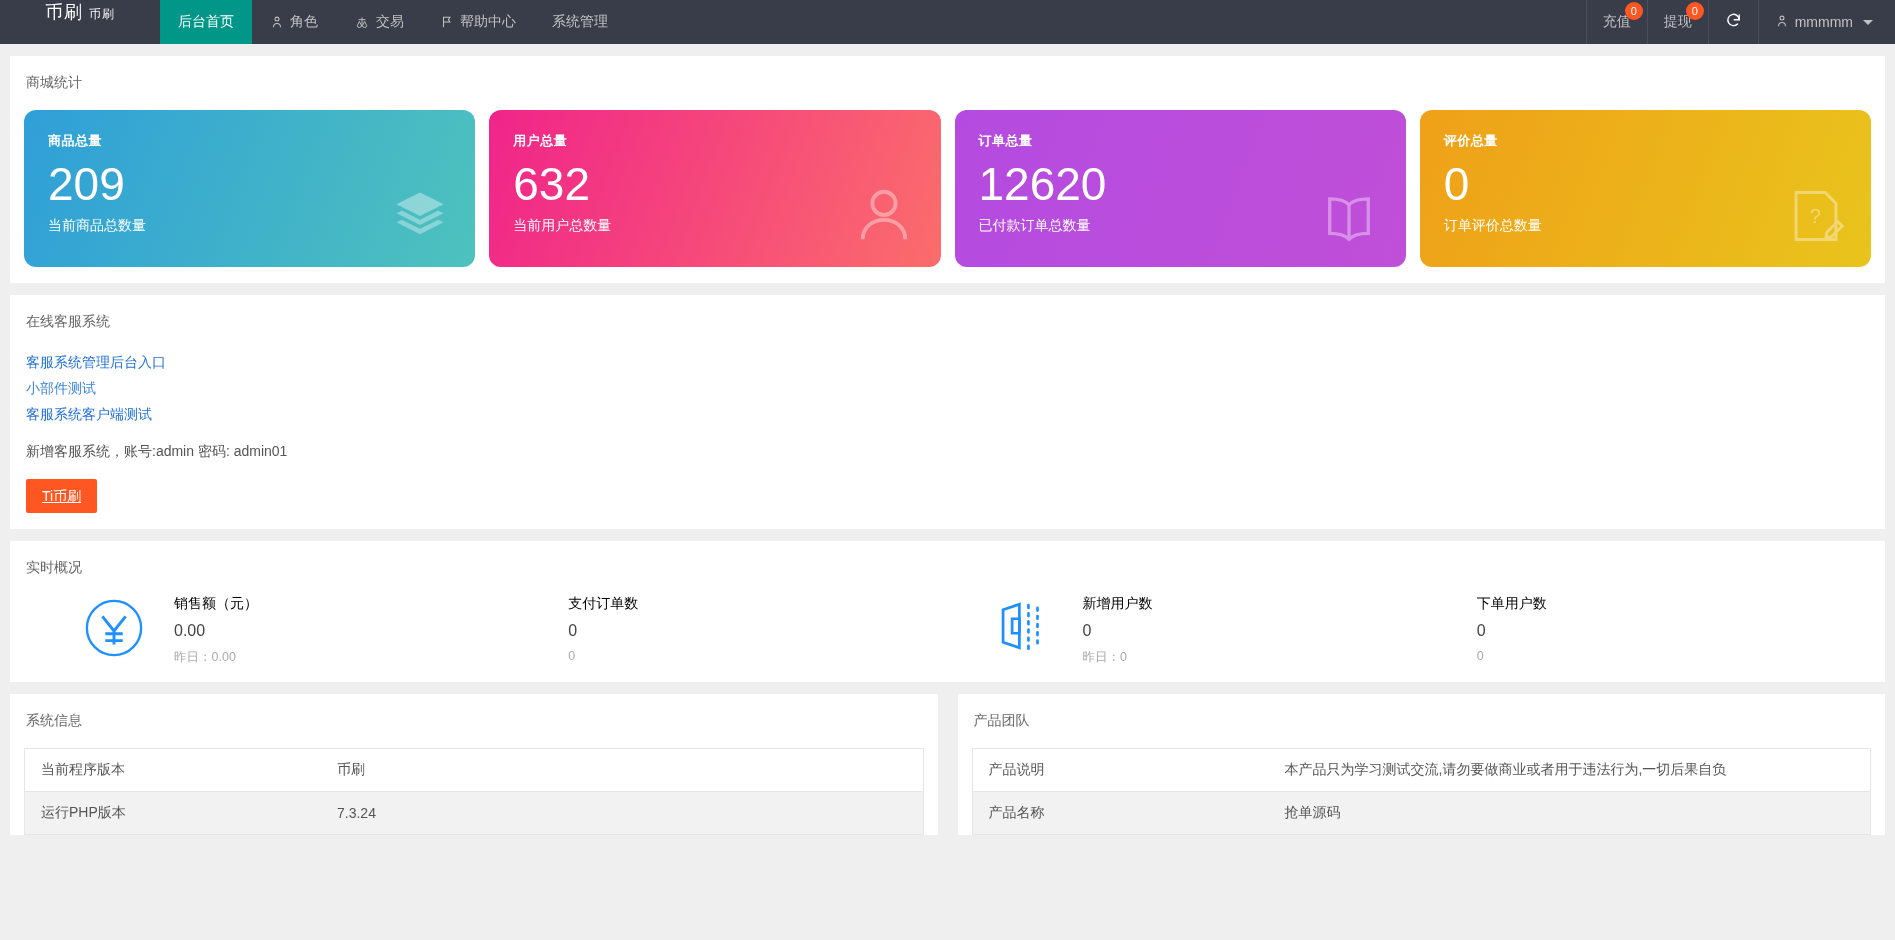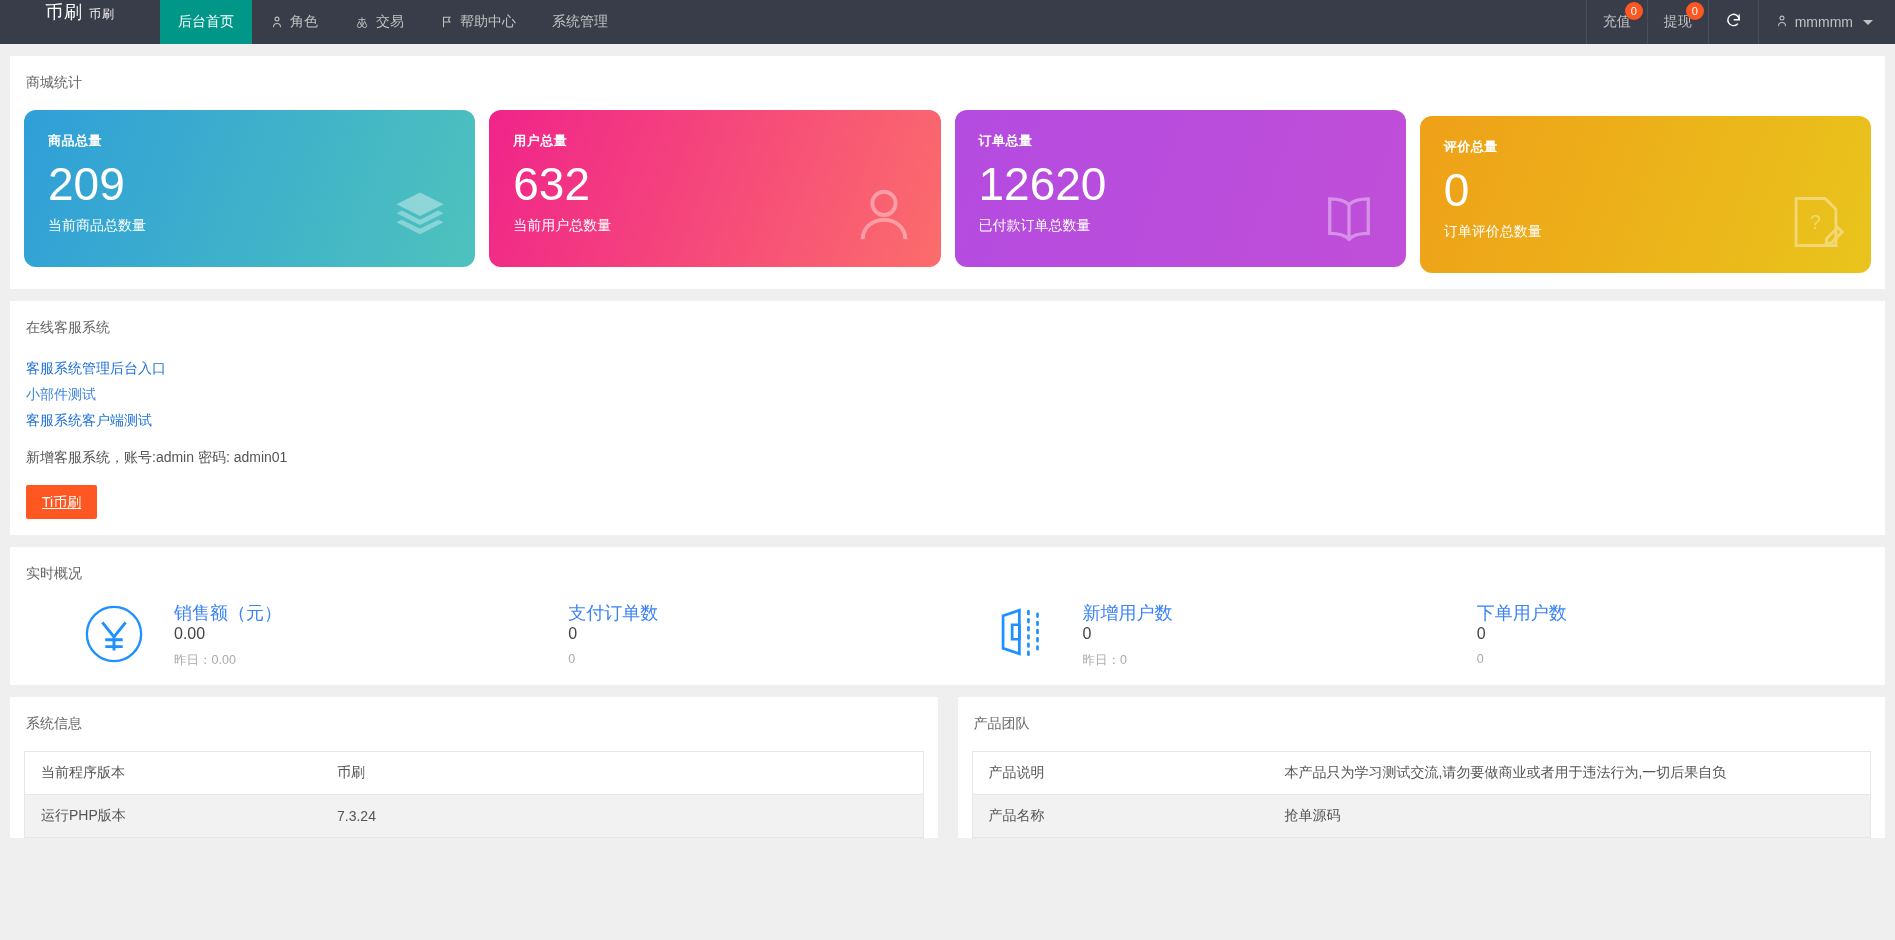--- a/index.html
+++ b/index.html
@@ -124,21 +124,21 @@
   .card .card-ico {
     position: absolute;
     right: 26px;
     bottom: 22px;
     opacity: .38;
   }
   .card .card-ico svg { display: block; }
   .c-blue   { background: linear-gradient(110deg, #2f9fd8 0%, #4ec2bd 100%); }
   .c-pink   { background: linear-gradient(110deg, #f0248a 0%, #fb6d6b 100%); }
   .c-purple { background: linear-gradient(110deg, #b44be0 0%, #c04fd8 100%); }
-  .c-orange { background: linear-gradient(110deg, #efa018 0%, #e9c41c 100%); margin-top: 6px; }
+  .c-orange { background: linear-gradient(110deg, #efa018 0%, #e9c41c 100%); }
 
   
   .link-list { margin: 8px 0 0 2px; }
   .link-list a {
     display: block;
     color: #1E6FD9;
     text-decoration: none;
     font-size: 14px;
     line-height: 26px;
     cursor: pointer;
@@ -165,21 +165,21 @@
   .realtime { display: flex; align-items: flex-start; padding-left: 30px; }
   .rt-group { display: flex; align-items: flex-start; flex: 1; }
   .rt-icon {
     width: 120px;
     display: flex;
     justify-content: center;
     padding-top: 2px;
   }
   .rt-metrics { display: flex; flex: 1; }
   .rt-metric { flex: 1; min-width: 160px; }
-  .rt-metric .rt-label { font-size: 18px; color: #3b82f6; }
+  .rt-metric .rt-label { font-size: 14px; color: #000000; margin-bottom: 9px; }
   .rt-metric .rt-value { font-size: 16px; color: #444; margin-bottom: 9px; }
   .rt-metric .rt-prev { font-size: 12.5px; color: #aaa; }
 
   
   .bottom-row { display: flex; gap: 20px; }
   .bottom-col { flex: 1; background: #fff; padding: 18px 14px 0 14px; }
   table.info {
     width: 100%;
     border-collapse: collapse;
     border: 1px solid #e6e6e6;

